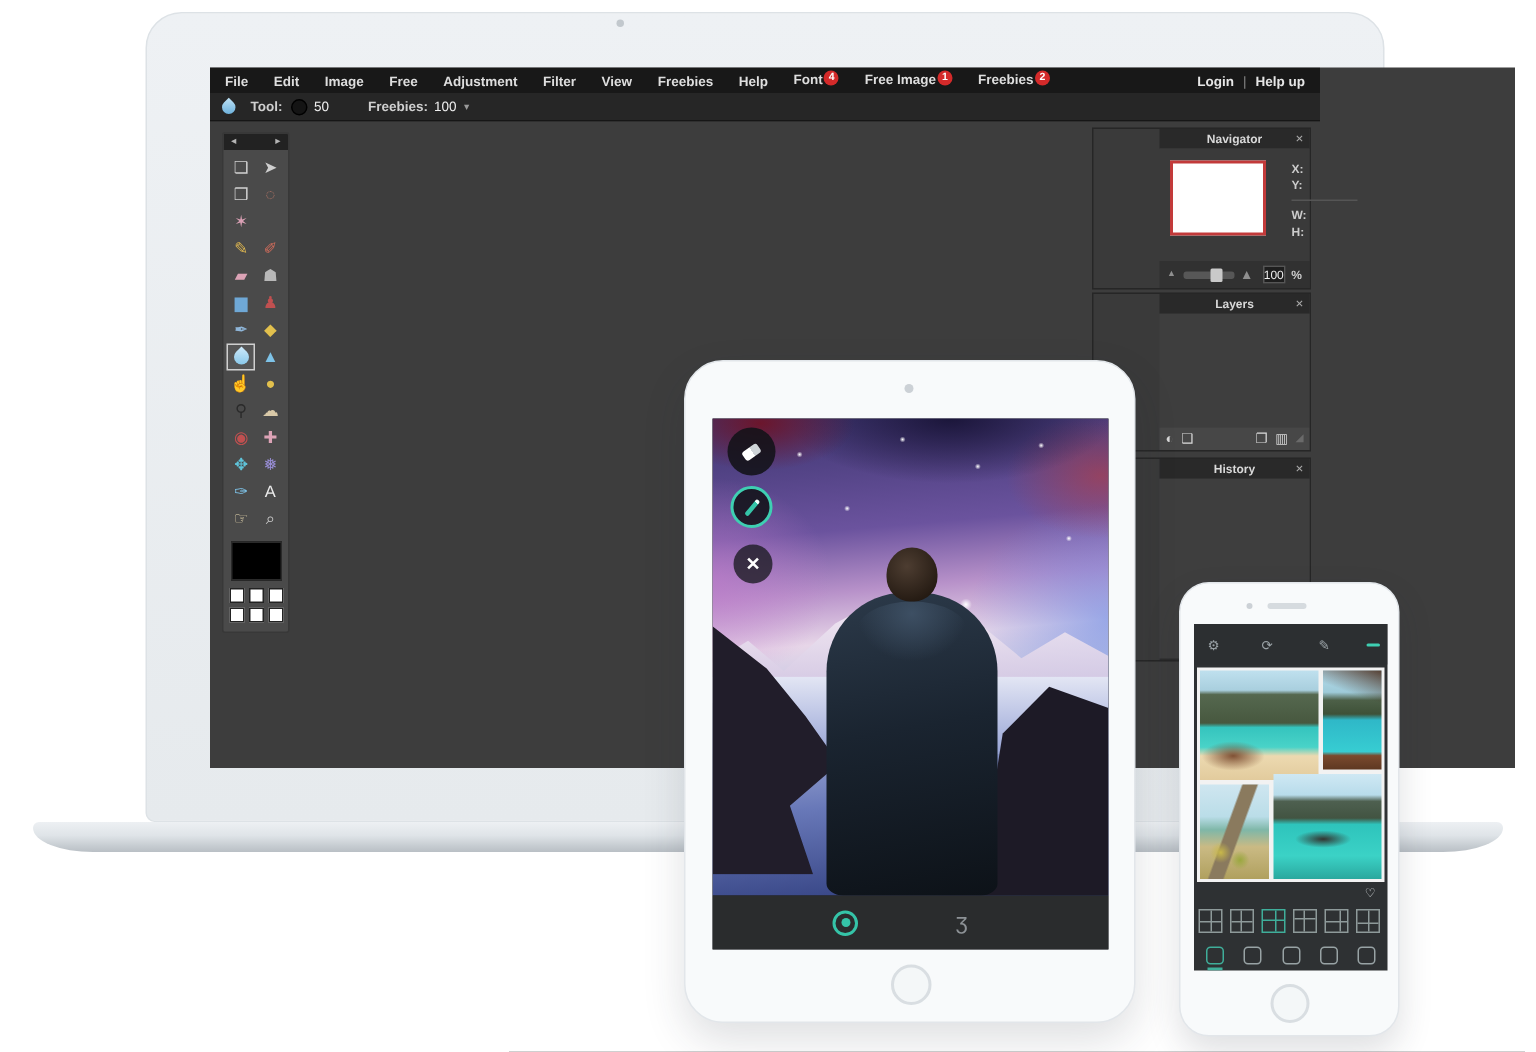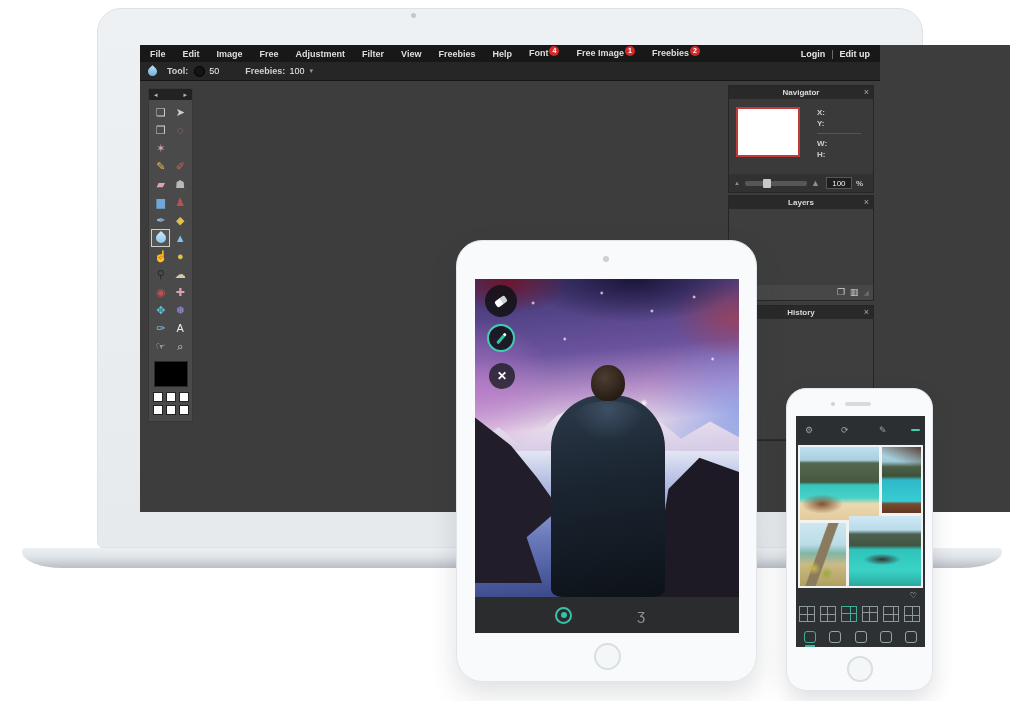--- a/index.html
+++ b/index.html
@@ -54,21 +54,21 @@
     font-size:11px; line-height:18px; justify-self:center; cursor:pointer; }
   .tool.sel { outline:1px solid #cfcfcf; outline-offset:-1px; background:#555; }
   .tool .drop-glyph { width:10px; height:10px; }
   .fg-swatch { width:34px; height:26px; background:#000; border:1px solid #2a2a2a;
     margin:4px auto 5px auto; cursor:pointer; }
   .mini-swatches { display:grid; grid-template-columns:repeat(3,10px); gap:3px;
     justify-content:center; padding-bottom:6px; }
   .mini-swatch { width:10px; height:10px; background:#fff; border:1px solid #222; cursor:pointer; }
 
   
-  .panel { left:588px; width:146px; background:#3a3a3a; border:1px solid #262626; }
+  .panel { left:588px; width:146px; background:#3a3a3a; border:1px solid #262626;padding-left:44px; }
   .panel-head { height:13px; background:#292929; position:relative; }
   .panel-title { display:block; text-align:center; color:#d9d9d9; font-size:8px;
     font-weight:bold; line-height:13px; }
   .panel-close { position:absolute; right:4px; top:0; color:#aaa; font-size:9px;
     line-height:13px; cursor:pointer; }
   #navigator { top:40px; height:108px; }
   .nav-body { position:relative; height:75px; background:#3a3a3a; }
   .nav-preview { left:7px; top:8px; width:64px; height:50px; background:#ffffff;
     border:2px solid #c23a3a; }
   .nav-fields { left:88px; top:8px; width:48px; color:#cccccc; font-size:8px;
@@ -236,21 +236,21 @@
         <span class="menu-item"><span>View</span></span>
         <span class="menu-item"><span>Freebies</span></span>
         <span class="menu-item"><span>Help</span></span>
         <span class="menu-item"><span>Font</span><span class="badge">4</span></span>
         <span class="menu-item"><span>Free Image</span><span class="badge">1</span></span>
         <span class="menu-item"><span>Freebies</span><span class="badge">2</span></span>
       </span>
     <span class="menu-auth" id="menu-auth">
         <span class="auth-link">Login</span>
         <span class="auth-sep">|</span>
-        <span class="auth-link">Edit up</span>
+        <span class="auth-link">Help up</span>
       </span>
   </div>
 
   <div class="abs optbar">
     <span class="drop-glyph"></span>
     <span class="opt-label">Tool:</span>
     <span class="brush-preview"></span>
     <span class="opt-value">50</span>
     <span class="opt-label" style="margin-left:26px">Freebies:</span>
     <span class="opt-value">100</span>

